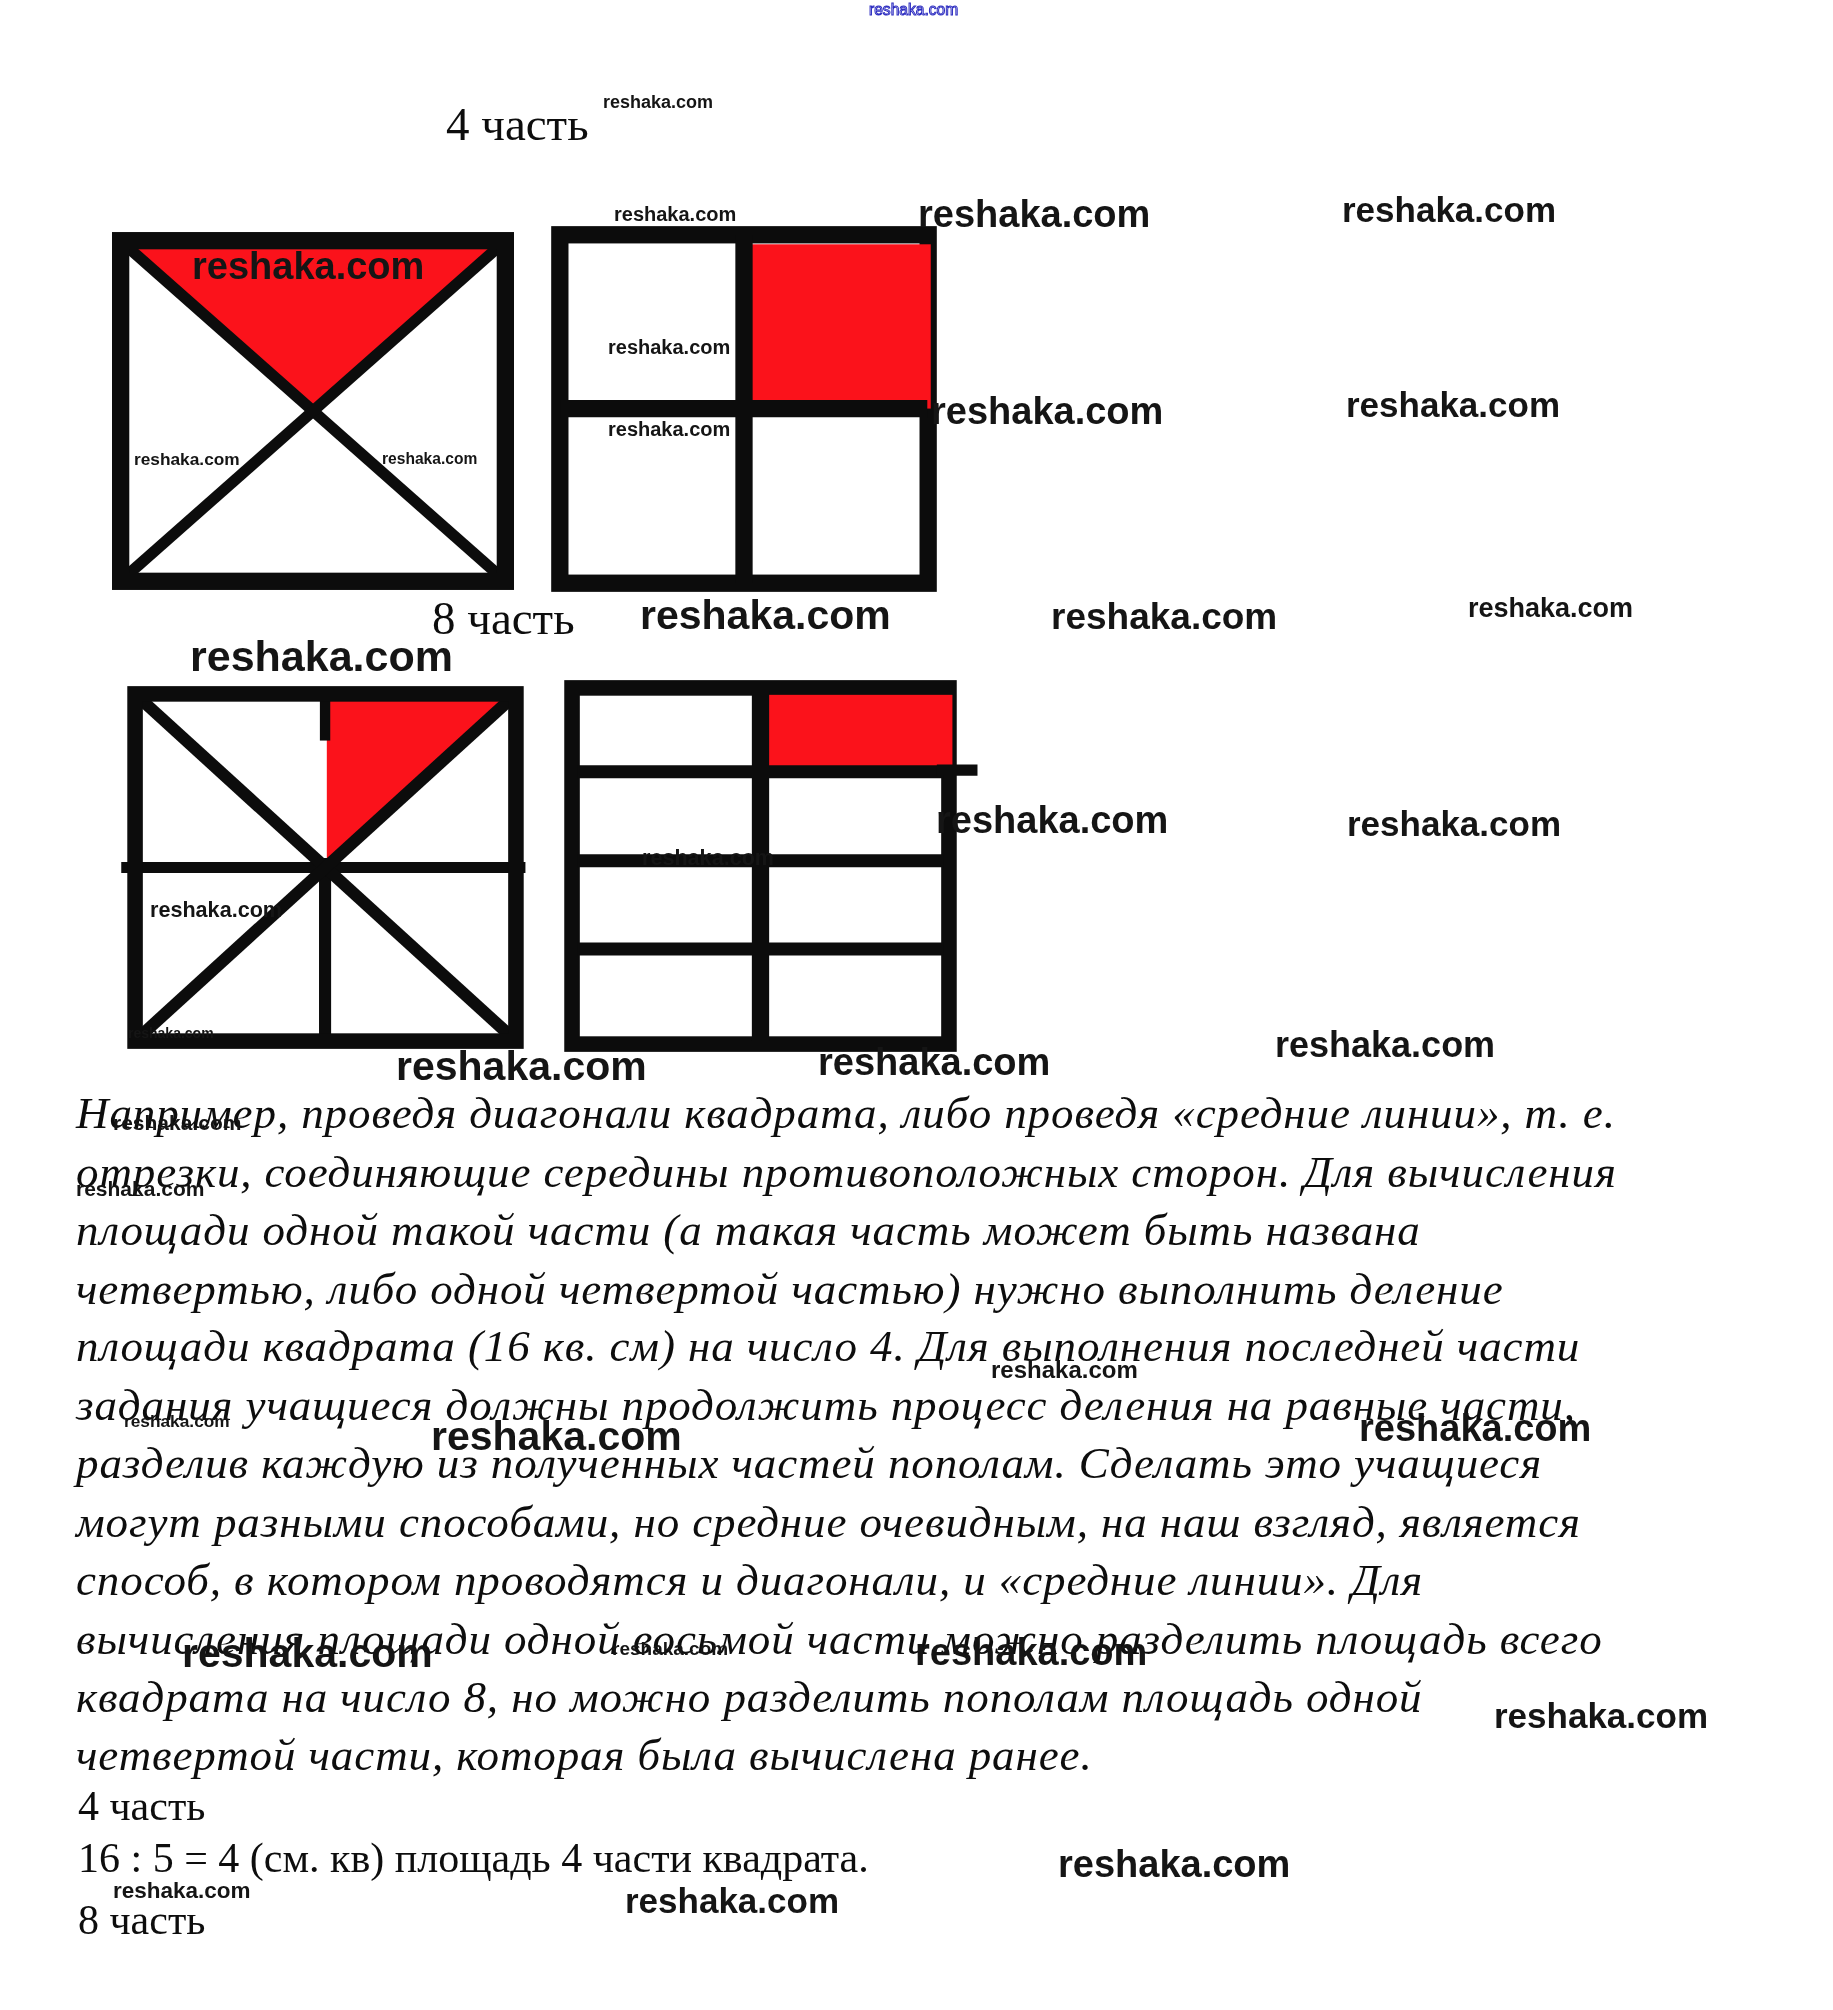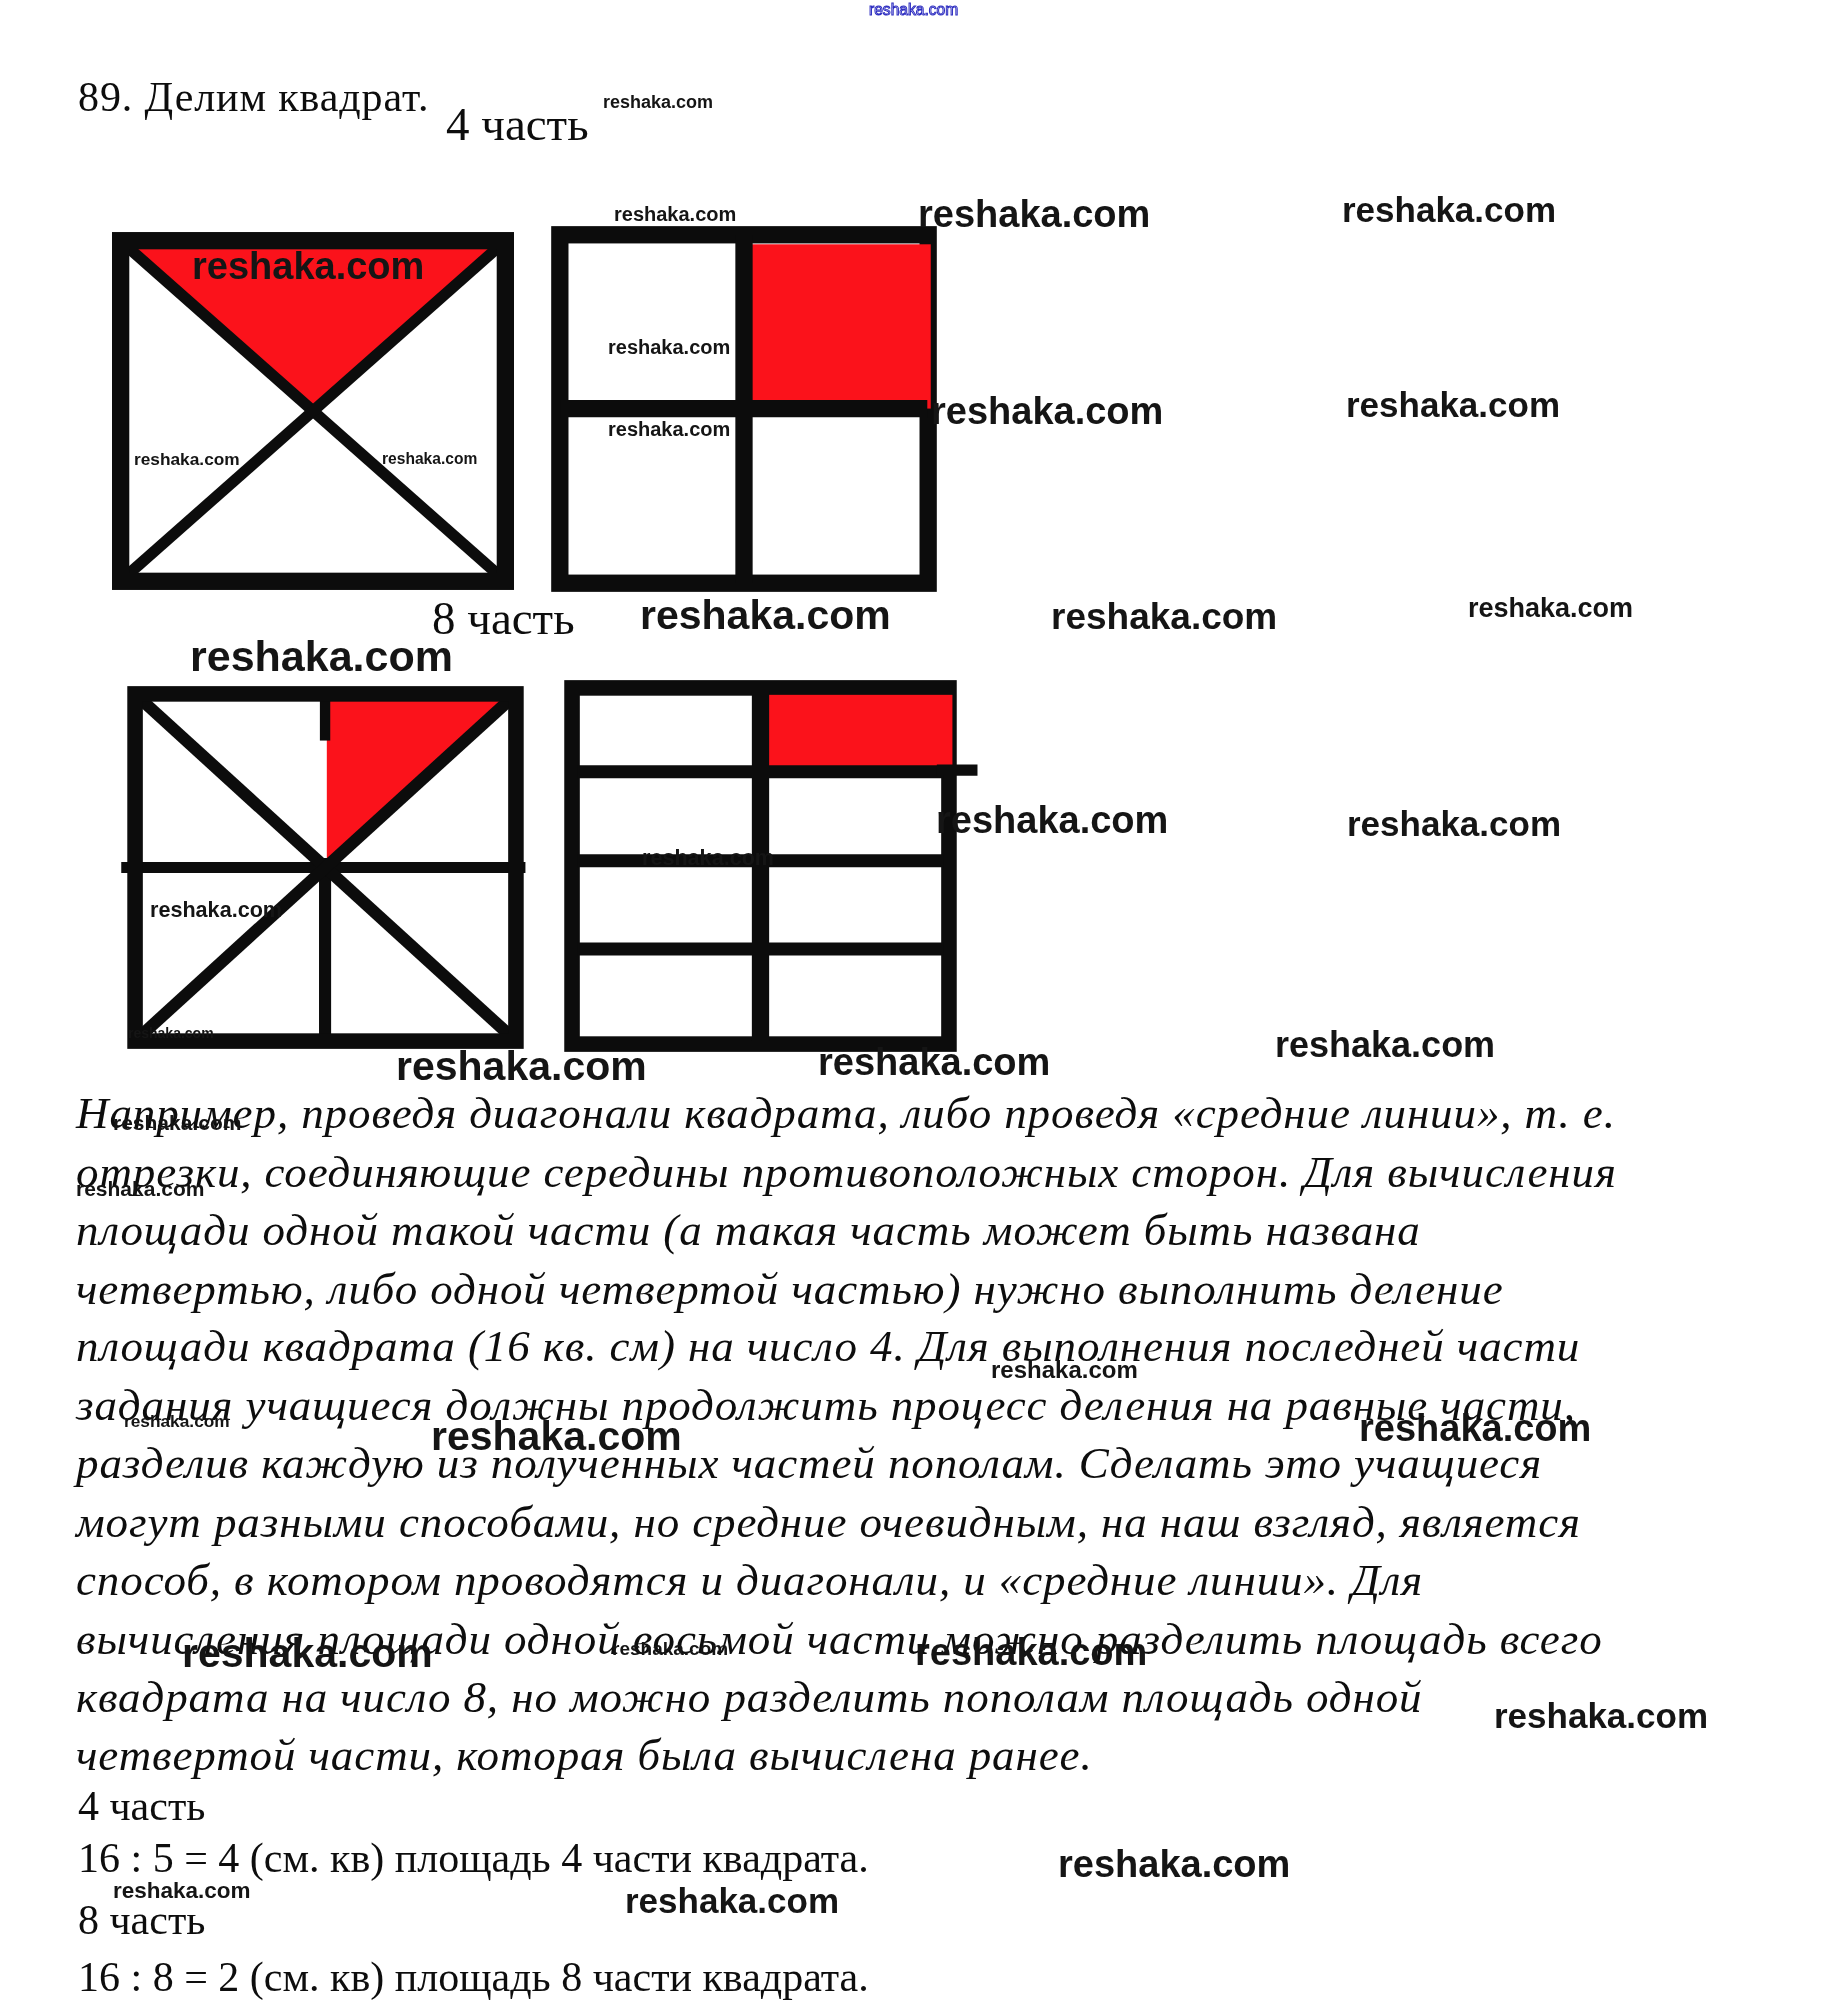--- a/index.html
+++ b/index.html
@@ -16,21 +16,20 @@
   #paragraph{position:absolute;left:76px;top:1091px;width:1755px;}
   .p-line{position:absolute;left:0;font-style:italic;font-size:45px;letter-spacing:0.9px;
           white-space:nowrap;line-height:1;}
   .sol{position:absolute;left:78px;font-size:42px;white-space:nowrap;line-height:1;}
 </style>
 </head>
 <body>
 
 <div id="page">
 
-  <div class="abs title" style="left:78px;top:73px;">89. Делим квадрат.</div>
 
   <div class="abs fig-label" style="left:446px;top:97px;">4 часть</div>
 
   <div class="square" style="left:112px;top:232px;width:402px;height:358px;" aria-label="Квадрат, разделённый диагоналями на 4 равные треугольные части; верхний треугольник закрашен красным">
     <svg width="402" height="358" viewBox="0 0 465 414">
       <polygon points="16,18 449,18 232,207" fill="var(--accent-red)"></polygon>
       <line x1="12" y1="12" x2="453" y2="402" stroke="var(--ink)" stroke-width="13"></line>
       <line x1="453" y1="12" x2="12" y2="402" stroke="var(--ink)" stroke-width="13"></line>
       <rect x="10" y="10" width="445" height="394" fill="none" stroke="var(--ink)" stroke-width="20"></rect>
     </svg>
@@ -82,21 +81,20 @@
     <div class="p-line" style="top:409px;">могут разными способами, но средние очевидным, на наш взгляд, является</div>
     <div class="p-line" style="top:467px;">способ, в котором проводятся и диагонали, и «средние линии». Для</div>
     <div class="p-line" style="top:526px;text-align:center;">вычисления площади одной восьмой части можно разделить площадь всего</div>
     <div class="p-line" style="top:584px;">квадрата на число 8, но можно разделить пополам площадь одной</div>
     <div class="p-line" style="top:642px;">четвертой части, которая была вычислена ранее.</div>
   </div>
 
   <div class="sol" style="top:1785px;">4 часть</div>
   <div class="sol" style="top:1837px;">16 : 5 = 4 (см. кв) площадь 4 части квадрата.</div>
   <div class="sol" style="top:1899px;">8 часть</div>
-  <div class="sol" style="top:1956px;">16 : 8 = 2 (см. кв) площадь 8 части квадрата.</div>
 
   <span class="wm blue" style="left:869px;top:1.7px;font-size:15.6px;">reshaka.com</span>
   <span class="wm" style="left:603px;top:93px;font-size:18px;">reshaka.com</span>
   <span class="wm" style="left:192px;top:247px;font-size:38px;">reshaka.com</span>
   <span class="wm" style="left:614px;top:204px;font-size:20px;">reshaka.com</span>
   <span class="wm" style="left:918px;top:195px;font-size:38px;">reshaka.com</span>
   <span class="wm" style="left:1342px;top:192px;font-size:35px;">reshaka.com</span>
   <span class="wm" style="left:134px;top:451px;font-size:17.3px;">reshaka.com</span>
   <span class="wm" style="left:382px;top:451px;font-size:15.6px;">reshaka.com</span>
   <span class="wm" style="left:608px;top:337px;font-size:20px;">reshaka.com</span>

